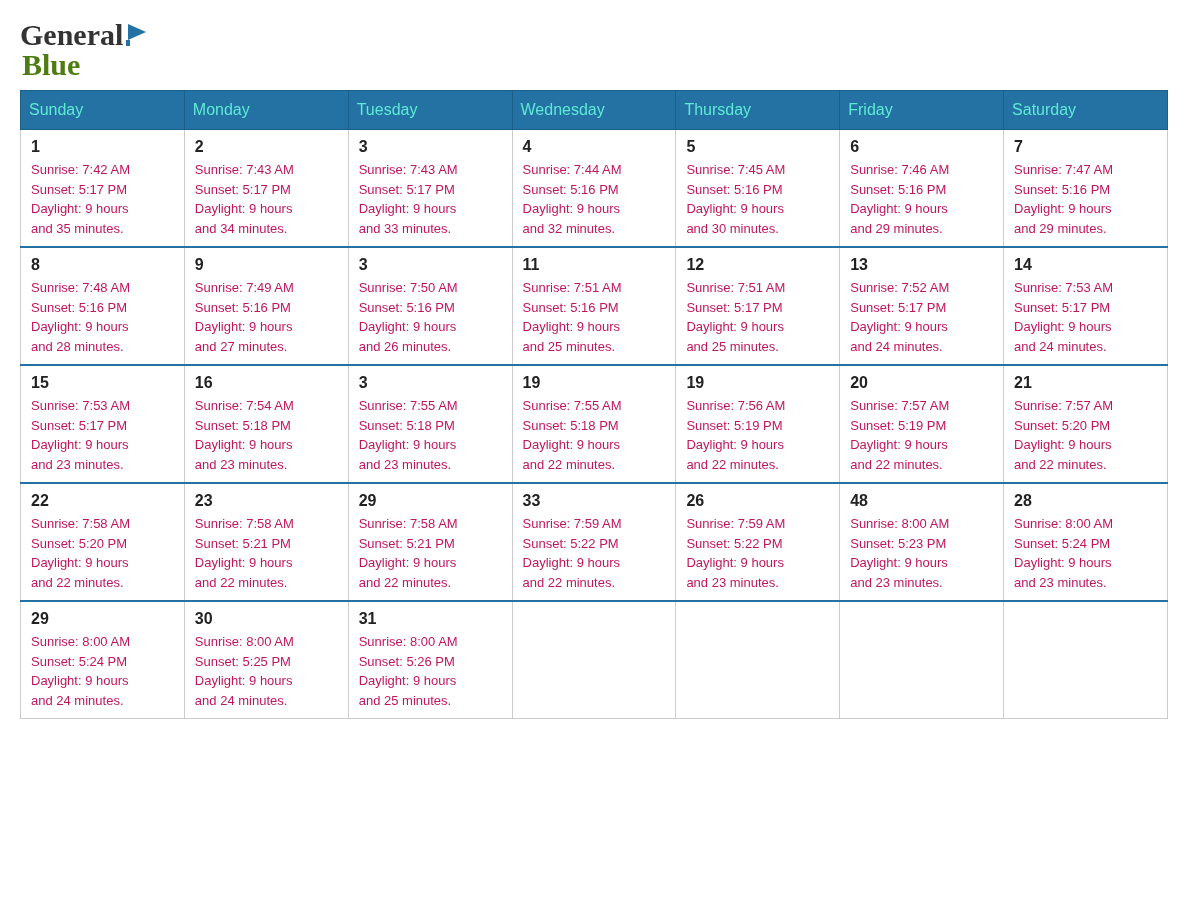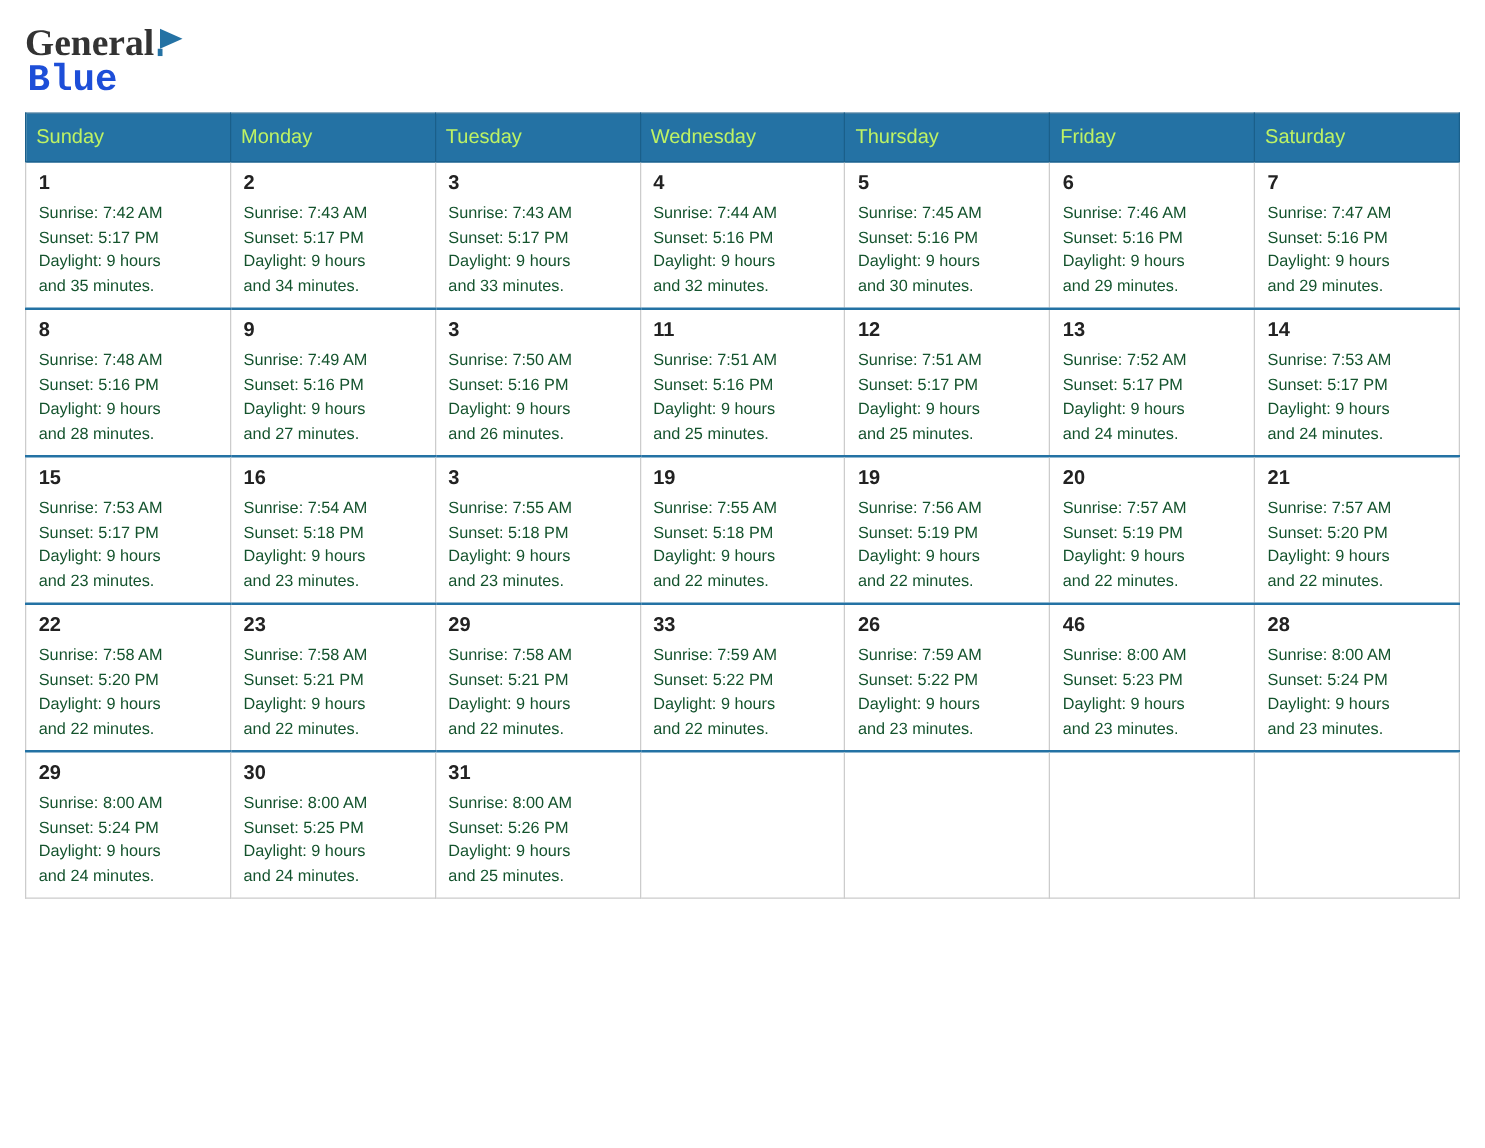--- a/index.html
+++ b/index.html
@@ -30,21 +30,21 @@
       color: #555;
       margin-top: 4px;
     }
     .calendar {
       width: 100%;
       border-collapse: collapse;
       margin-top: 8px;
     }
     .calendar th {
       background-color: #2472a4;
-      color: #bef264;
+      color: #5eead4;
       font-size: 16px;
       font-weight: normal;
       padding: 10px 8px;
       text-align: left;
       border: 1px solid #1a5f8a;
     }
     .calendar td {
       border: 1px solid #ccc;
       vertical-align: top;
       padding: 8px 10px;
@@ -56,21 +56,21 @@
     .day-number {
       font-size: 16px;
       font-weight: bold;
       display: block;
       margin-bottom: 4px;
       color: #222;
     }
     .day-info {
       font-size: 13px;
       line-height: 1.5;
-      color: #14532d;
+      color: #be185d;
     }
     .empty-cell {
       background: #fff;
     }
     .row-divider td {
       border-top: 2px solid #2472a4;
     }
     
     .logo-wrapper {
       display: inline-flex;
@@ -92,22 +92,22 @@
       margin-left: 3px;
     }
     .logo-bottom {
       display: flex;
       align-items: center;
       margin-left: 2px;
     }
     .logo-b {
       font-size: 30px;
       font-weight: bold;
-      color: #1d4ed8;
-      font-family: Liberation Mono, monospace;
+      color: #4d7c0f;
+      font-family: Liberation Serif, serif;
     }
   </style>
 </head>
 <body>
 
 <div class="header">
   <div class="logo-wrapper">
     <div class="logo-top">
       <span class="logo-g">General</span>
       <span class="logo-flag">
@@ -375,21 +375,21 @@
         <td>
         <span class="day-number">26</span>
         <div class="day-info">
           Sunrise: 7:59 AM<br>
           Sunset: 5:22 PM<br>
           Daylight: 9 hours<br>
           and 23 minutes.
         </div>
       </td>
         <td>
-        <span class="day-number">46</span>
+        <span class="day-number">48</span>
         <div class="day-info">
           Sunrise: 8:00 AM<br>
           Sunset: 5:23 PM<br>
           Daylight: 9 hours<br>
           and 23 minutes.
         </div>
       </td>
         <td>
         <span class="day-number">28</span>
         <div class="day-info">

